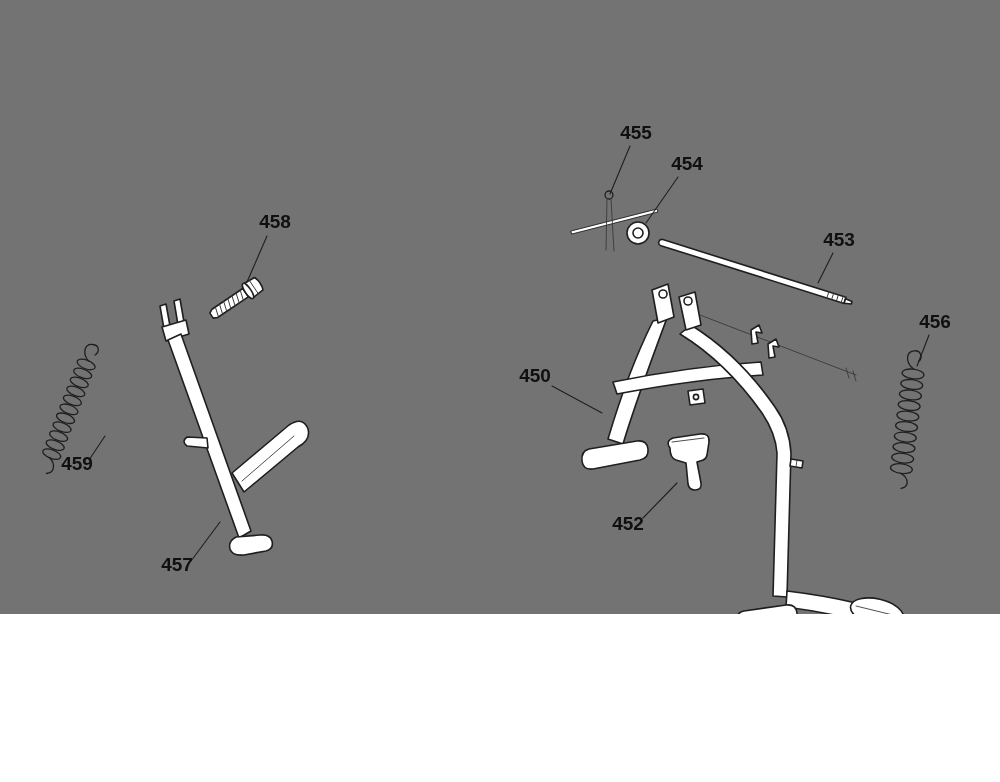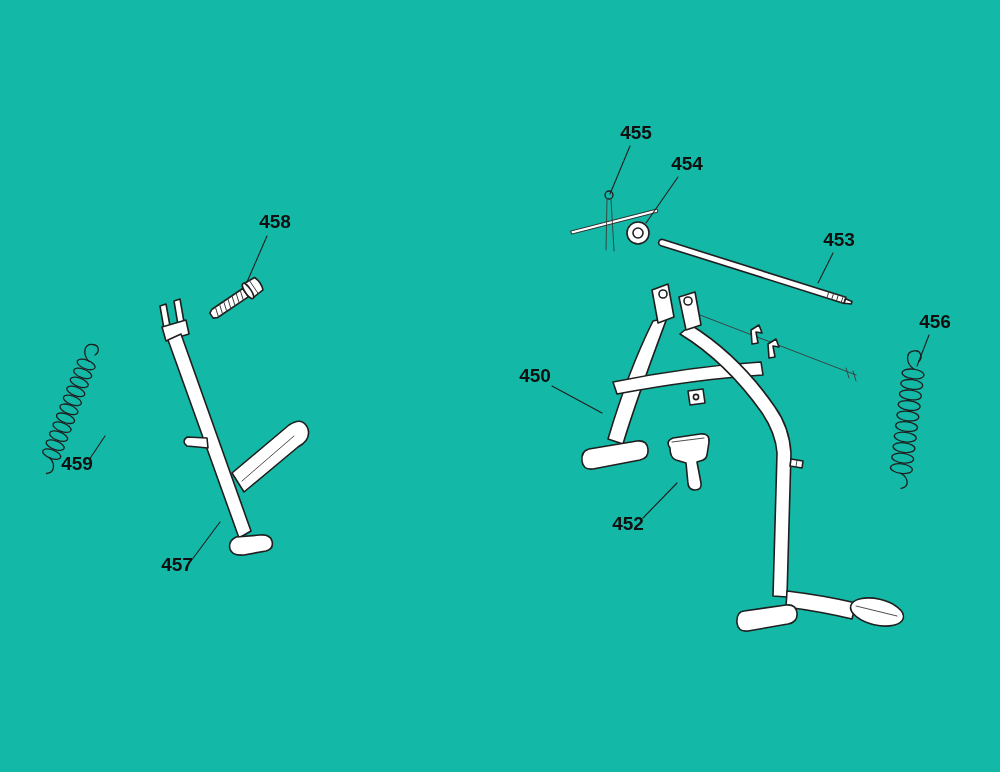--- a/index.html
+++ b/index.html
@@ -1,20 +1,20 @@
 <!DOCTYPE html>
 <html><head>
 <meta charset="utf-8">
 <style>
   html, body { margin: 0; padding: 0; background: #ffffff; }
   .canvas {
     position: relative;
     width: 1000px;
-    height: 772px;
-    background: #14b8a6;
+    height: 614px;
+    background: #737373;
     overflow: hidden;
     font-family: "Liberation Sans", sans-serif;
     text-decoration: underline;
   }
   svg { position: absolute; inset: 0; }
   .part   { fill: #ffffff; stroke: #1f1f1f; stroke-width: 1.6; stroke-linejoin: round; stroke-linecap: round; }
   .thin   { fill: none; stroke: #1f1f1f; stroke-width: 1.3; stroke-linecap: round; }
   .hair   { fill: none; stroke: #3a3a3a; stroke-width: 0.9; stroke-linecap: round; }
   .leader { fill: none; stroke: #1f1f1f; stroke-width: 1.1; stroke-linecap: round; }
   .lbl    { font-family: "Liberation Sans", sans-serif; font-size: 19px; font-weight: 700; fill: #101010; }

